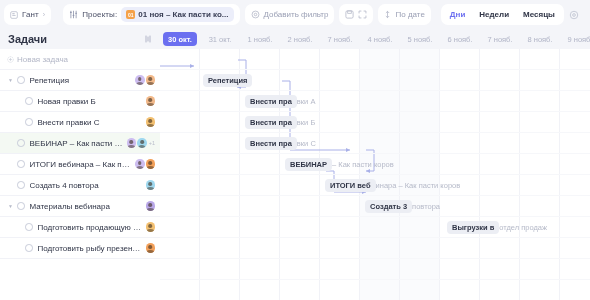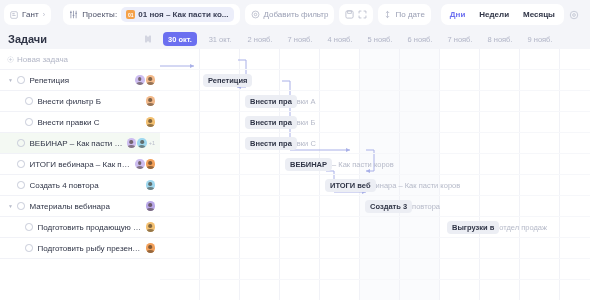--- a/index.html
+++ b/index.html
@@ -249,20 +249,23 @@
       </span>
     </div>
     <div class="head-dates" id="date-cells">
         <div class="dcell today">
           <span>30 окт.</span>
         </div>
         <div class="dcell">
           <span>31 окт.</span>
         </div>
         <div class="dcell">
+          <span>1 нояб.</span>
+        </div>
+        <div class="dcell">
           <span>2 нояб.</span>
         </div>
         <div class="dcell">
           <span>7 нояб.</span>
         </div>
         <div class="dcell">
           <span>4 нояб.</span>
         </div>
         <div class="dcell">
           <span>5 нояб.</span>
@@ -306,21 +309,21 @@
         </div>
         <div class="avs">
           <span class="av" style="background: rgb(205, 189, 240);"></span>
           <span class="av" style="background: rgb(242, 185, 138);"></span>
         </div>
       </div>
       <div class="pane-row">
         <div class="tw"></div>
         <div style="display: flex; align-items: center; flex: 1 1 auto; min-width: 0px; padding-left: 10px;">
           <span class="circ"></span>
-          <span class="tname">Внести фильтр Б</span>
+          <span class="tname">Новая правки Б</span>
         </div>
         <div class="avs">
           <span class="av" style="background: rgb(242, 185, 138);"></span>
         </div>
       </div>
       <div class="pane-row">
         <div class="tw"></div>
         <div style="display: flex; align-items: center; flex: 1 1 auto; min-width: 0px; padding-left: 10px;">
           <span class="circ"></span>
           <span class="tname">Внести правки С</span>

